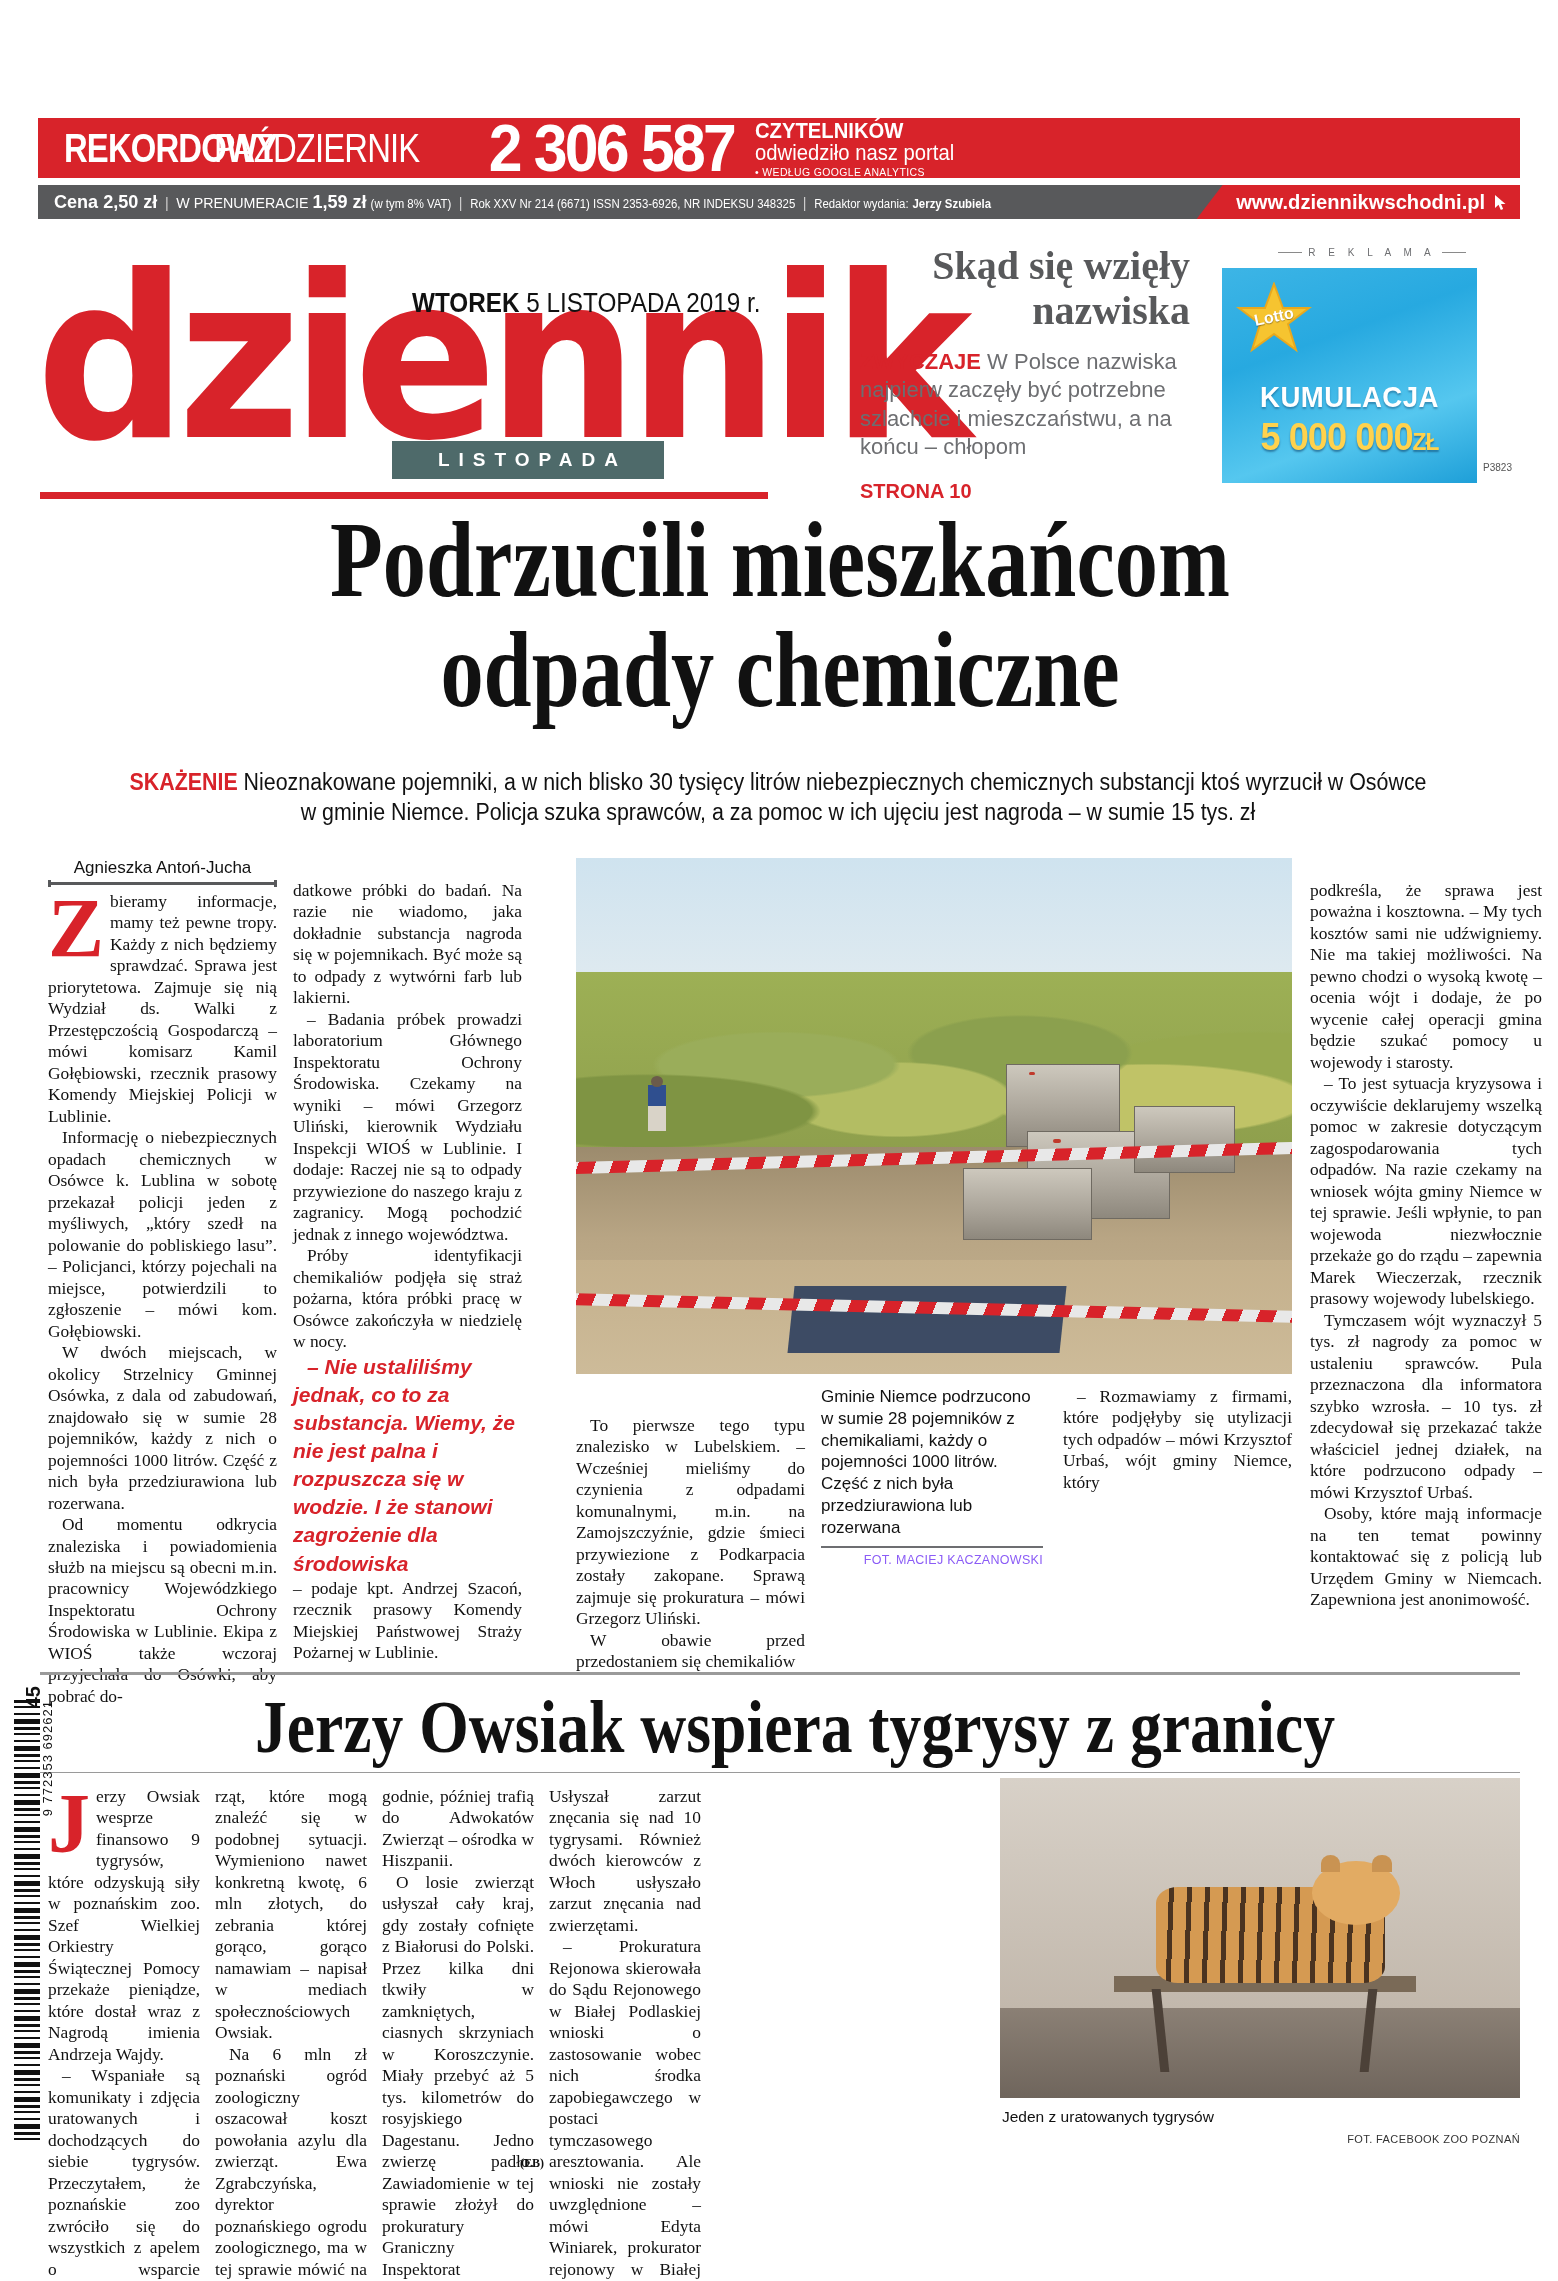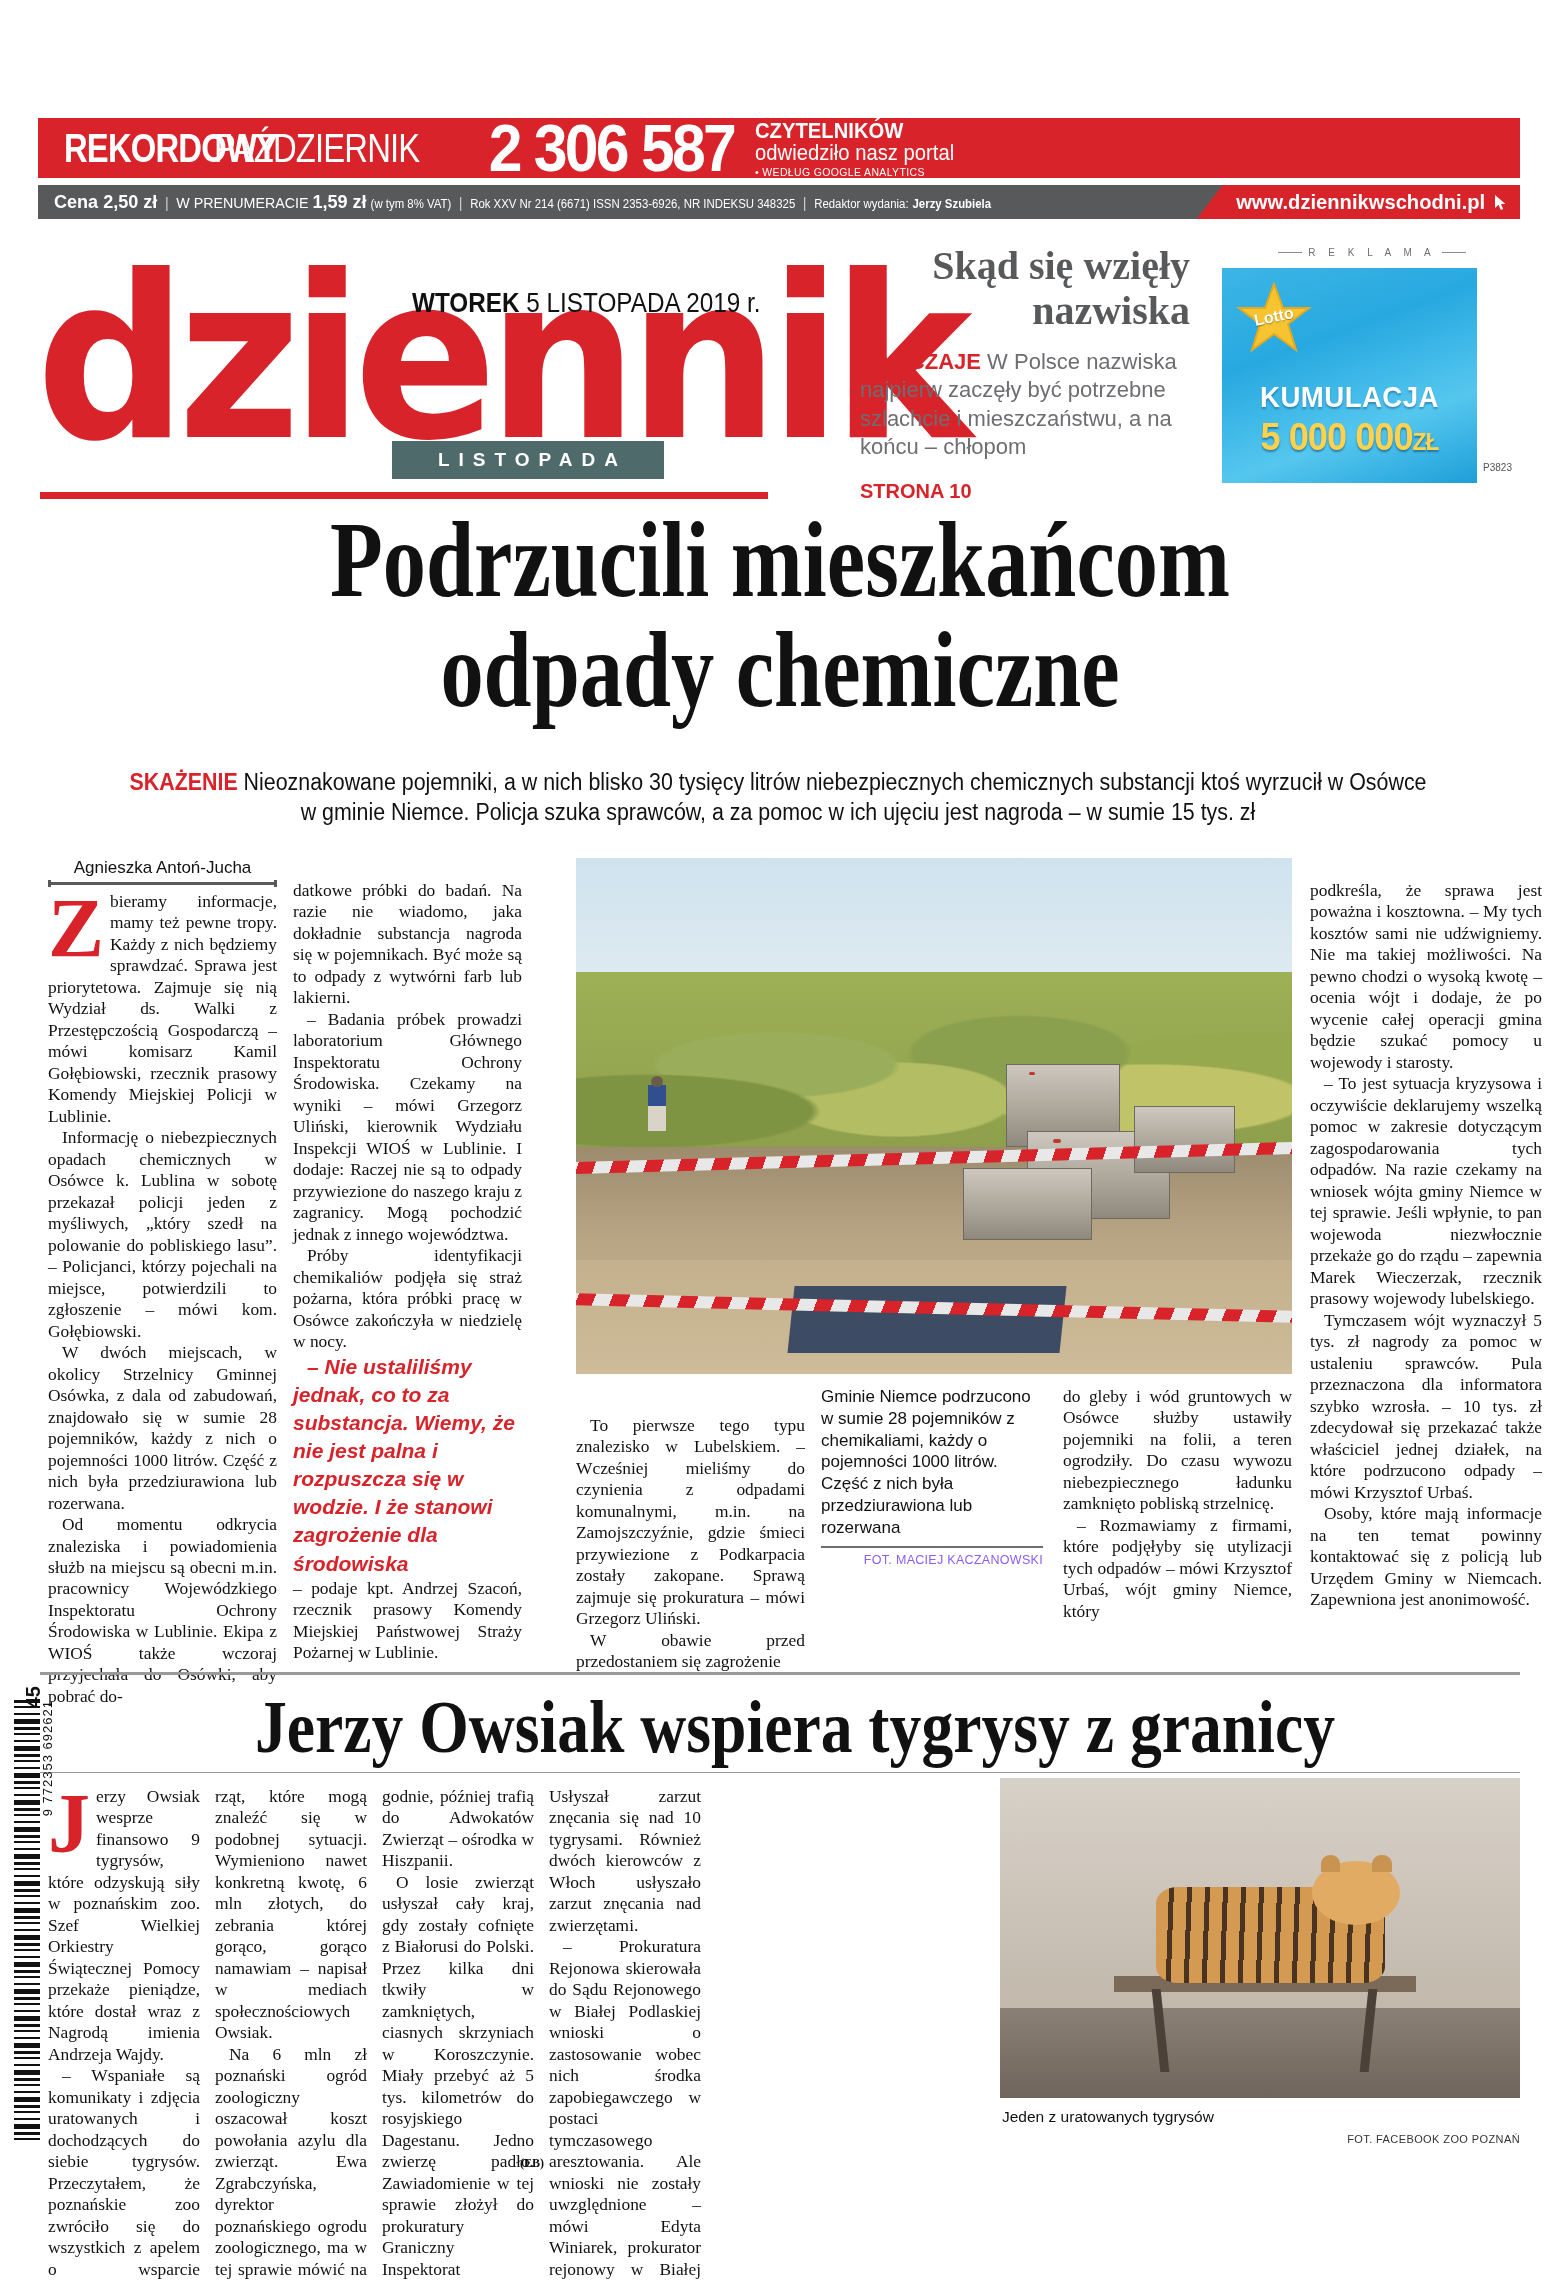--- a/index.html
+++ b/index.html
@@ -383,31 +383,30 @@
       <div class="tank t3"></div>
       <div class="tank t4"></div>
       <div class="tarp"></div>
       <div class="tape tape1"></div>
       <div class="tape tape2"></div>
       <div class="person"></div>
     </div>
 
     <div class="col" style="left:528px; width:229px; top:557px;">
       <p>To pierwsze tego typu znalezisko w Lubelskiem. – Wcześniej mieliśmy do czynienia z odpadami komunalnymi, m.in. na Zamojszczyźnie, gdzie śmieci przywiezione z Podkarpacia zostały zakopane. Sprawą zajmuje się prokuratura – mówi Grzegorz Uliński.</p>
-      <p>W obawie przed przedostaniem się zagrożenie</p>
+      <p>W obawie przed przedostaniem się chemikaliów</p>
     </div>
 
     <div class="photo-caption">
       <div>Gminie Niemce podrzucono w sumie 28 pojemników z chemikaliami, każdy o pojemności 1000 litrów. Część z nich była przedziurawiona lub rozerwana</div>
       <div class="credit-rule"></div>
       <div class="credit">FOT. MACIEJ KACZANOWSKI</div>
     </div>
 
     <div class="col" style="left:1015px; width:229px; top:528px;">
-      <p class="noind">do gleby i wód gruntowych w Osówce służby ustawiły pojemniki na folii, a teren ogrodziły. Do czasu wywozu niebezpiecznego ładunku zamknięto pobliską strzelnicę.</p>
       <p>– Rozmawiamy z firmami, które podjęłyby się utylizacji tych odpadów – mówi Krzysztof Urbaś, wójt gminy Niemce, który</p>
     </div>
 
     <div class="col" style="left:1262px; width:232px; padding-top:22px;">
       <p class="noind">podkreśla, że sprawa jest poważna i kosztowna. – My tych kosztów sami nie udźwigniemy. Nie ma takiej możliwości. Na pewno chodzi o wysoką kwotę – ocenia wójt i dodaje, że po wycenie całej operacji gmina będzie szukać pomocy u wojewody i starosty.</p>
       <p>– To jest sytuacja kryzysowa i oczywiście deklarujemy wszelką pomoc w zakresie dotyczącym zagospodarowania tych odpadów. Na razie czekamy na wniosek wójta gminy Niemce w tej sprawie. Jeśli wpłynie, to pan wojewoda niezwłocznie przekaże go do rządu – zapewnia Marek Wieczerzak, rzecznik prasowy wojewody lubelskiego.</p>
       <p>Tymczasem wójt wyznaczył 5 tys. zł nagrody za pomoc w ustaleniu sprawców. Pula przeznaczona dla informatora szybko wzrosła. – 10 tys. zł zdecydował się przekazać także właściciel jednej działek, na które podrzucono odpady – mówi Krzysztof Urbaś.</p>
       <p>Osoby, które mają informacje na ten temat powinny kontaktować się z policją lub Urzędem Gminy w Niemcach. Zapewniona jest anonimowość.</p>
     </div>
   </div>

